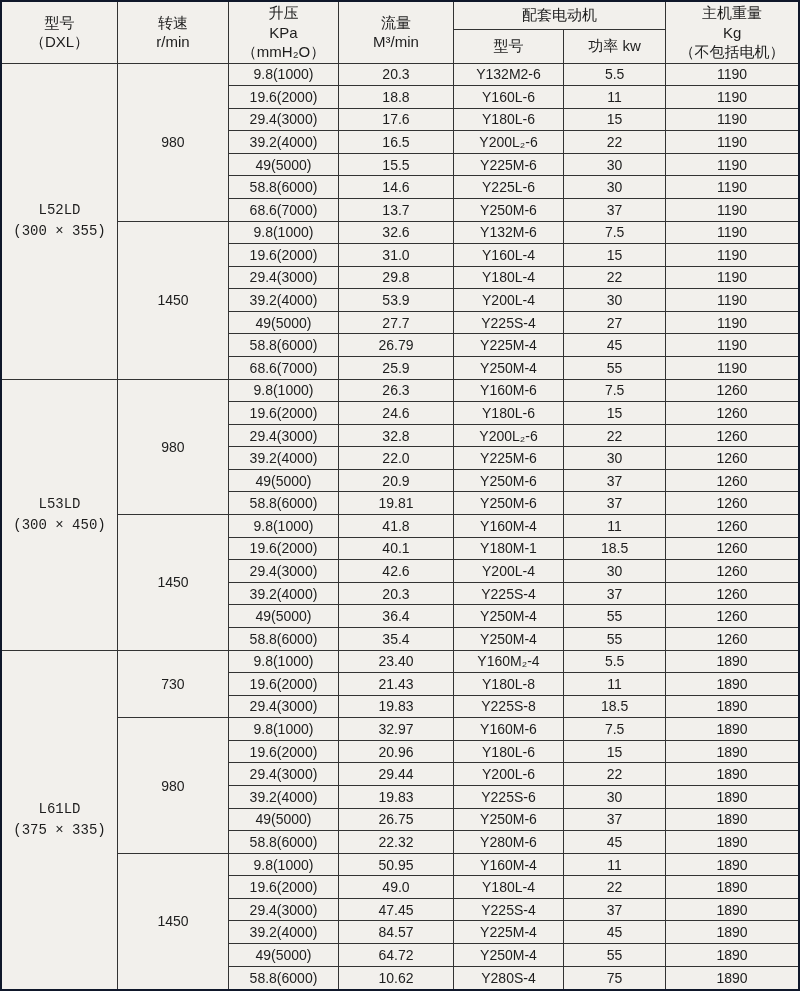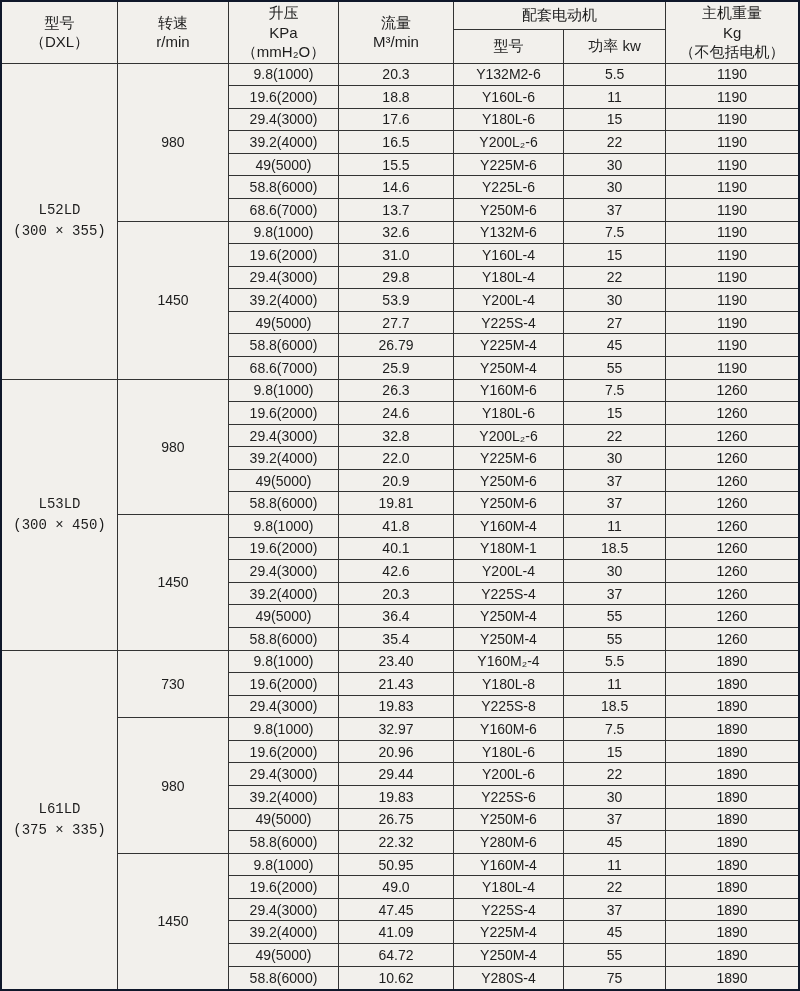--- a/index.html
+++ b/index.html
@@ -374,21 +374,21 @@
         </tr>
         <tr>
           <td>29.4(3000)</td>
           <td>47.45</td>
           <td>Y225S-4</td>
           <td>37</td>
           <td>1890</td>
         </tr>
         <tr>
           <td>39.2(4000)</td>
-          <td>41.09</td>
+          <td>84.57</td>
           <td>Y225M-4</td>
           <td>45</td>
           <td>1890</td>
         </tr>
         <tr>
           <td>49(5000)</td>
           <td>64.72</td>
           <td>Y250M-4</td>
           <td>55</td>
           <td>1890</td>

